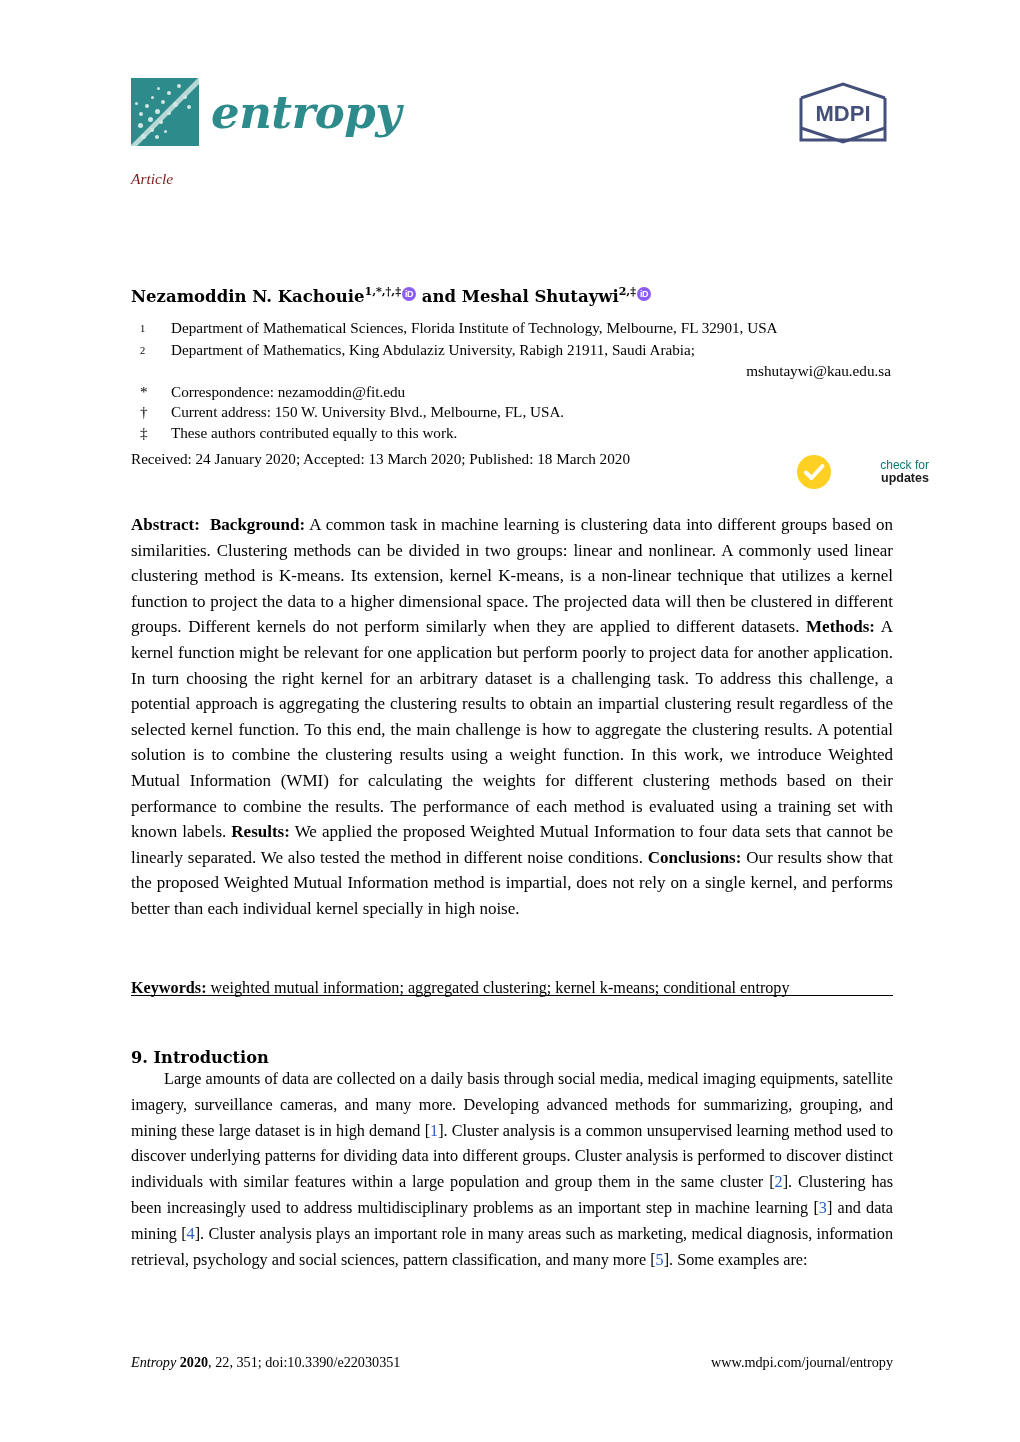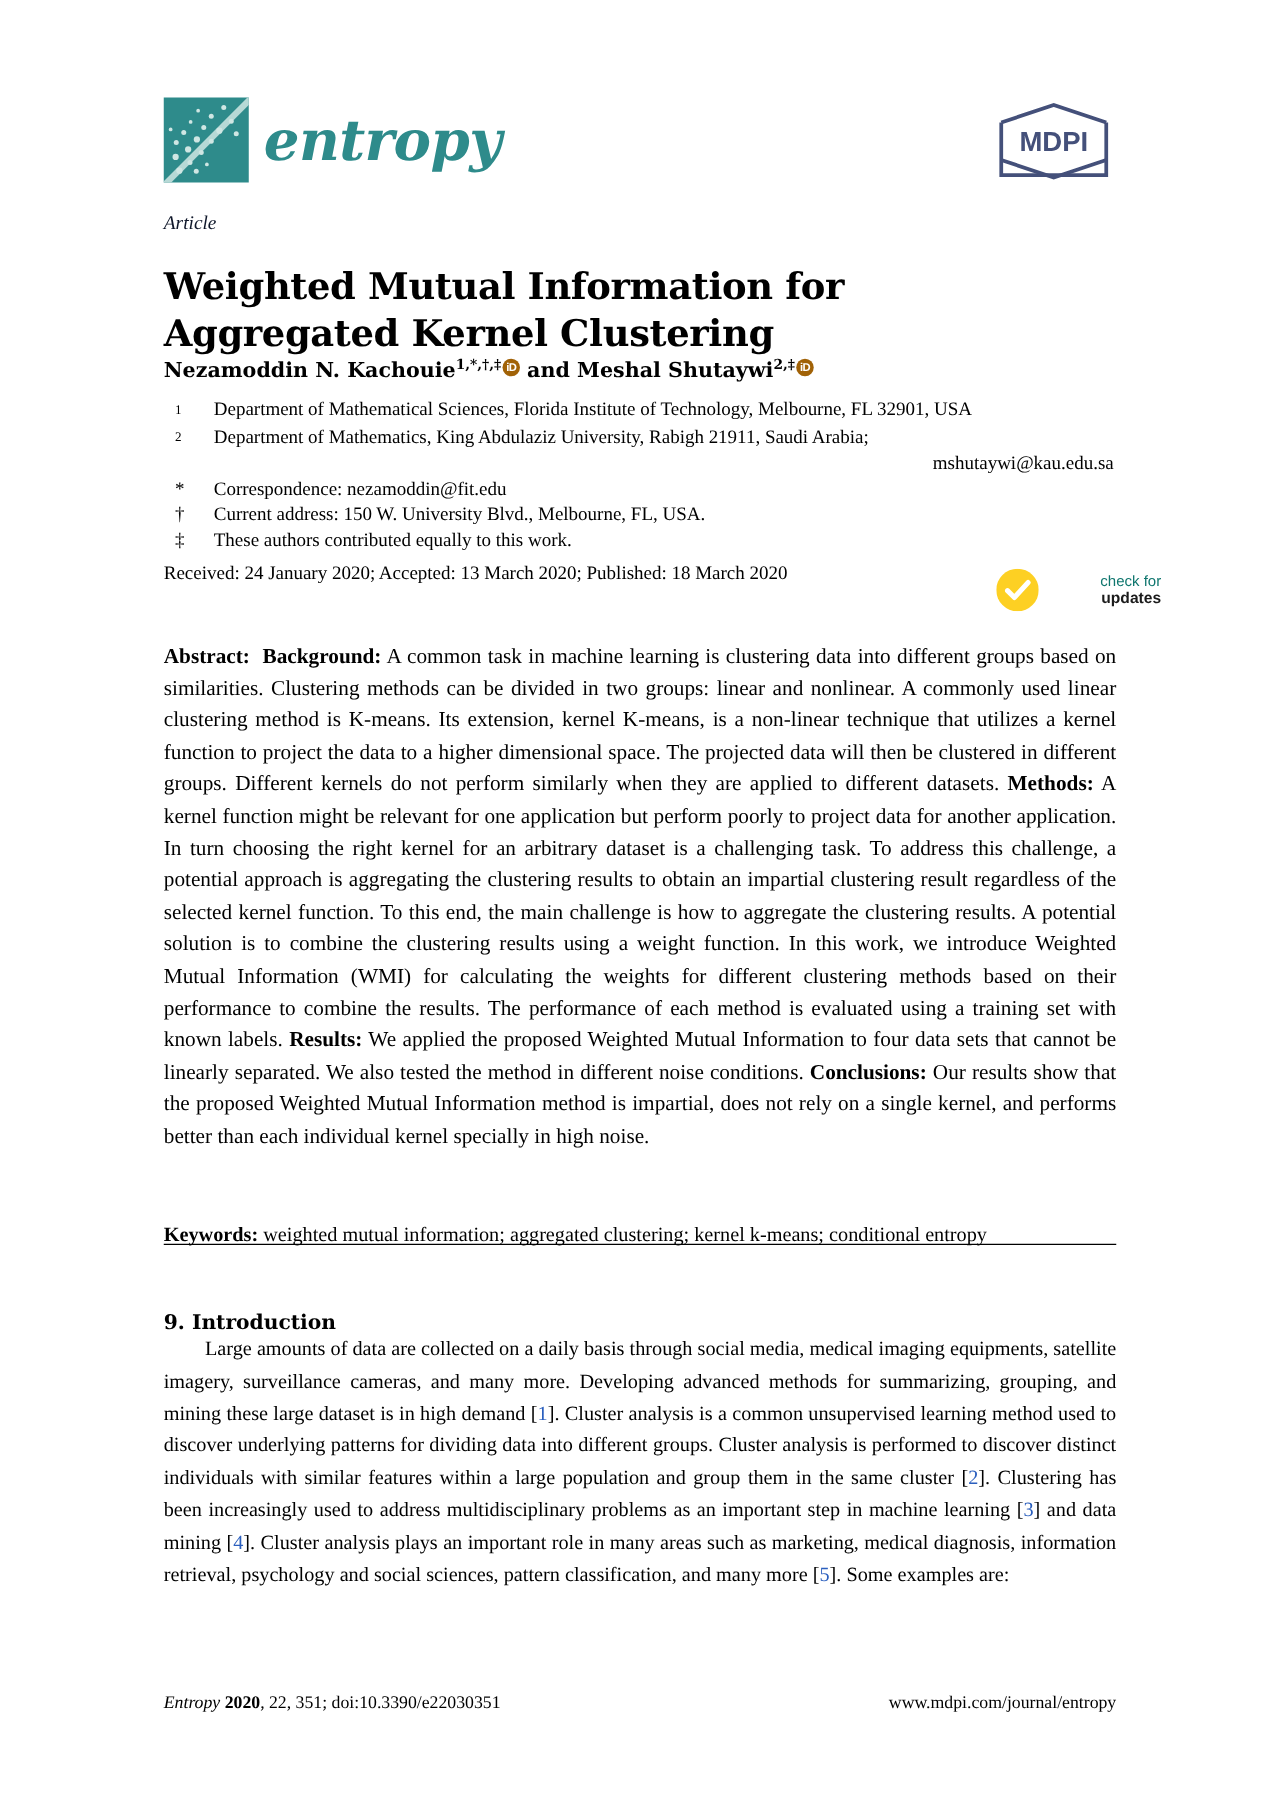--- a/index.html
+++ b/index.html
@@ -78,21 +78,21 @@
     height: 62px;
   }
 
   
   .article-type {
     position: absolute;
     left: 131px;
     top: 170px;
     font-style: italic;
     font-size: 15.5px;
-    color: #0f172a;
+    color: #7f1d1d;
   }
   .title {
     position: absolute;
     left: 131px;
     top: 190px;
     width: 700px;
     font-family: "DejaVu Serif", "Liberation Serif", serif;
     font-weight: bold;
     font-size: 29.5px;
     line-height: 38px;
@@ -112,21 +112,21 @@
   .authors sup {
     font-size: 11px;
     font-weight: bold;
     vertical-align: super;
   }
   .orcid {
     display: inline-block;
     width: 14px;
     height: 14px;
     border-radius: 50%;
-    background: #a16207;
+    background: #8b5cf6;
     color: #fff;
     font-family: "Liberation Sans", sans-serif;
     font-size: 9px;
     font-weight: bold;
     line-height: 14px;
     text-align: center;
     vertical-align: 5px;
     margin-left: 1px;
     letter-spacing: -0.5px;
   }
@@ -301,21 +301,20 @@
       <polyline points="4,16 4,58 88,58 88,16" fill="none" stroke="#44507a" stroke-width="3"></polyline>
       <polyline points="4,16 46,2 88,16" fill="none" stroke="#44507a" stroke-width="3"></polyline>
       <polyline points="4,46 46,60 88,46" fill="none" stroke="#44507a" stroke-width="3"></polyline>
       <rect x="10" y="20" width="72" height="24" fill="#ffffff"></rect>
       <text x="46" y="39" text-anchor="middle" font-family="Liberation Sans, sans-serif" font-size="22" font-weight="bold" fill="#44507a" letter-spacing="0">MDPI</text>
     </svg>
   </div>
 
   <div class="article-type">Article</div>
 
-  <h1 class="title">Weighted Mutual Information for Aggregated Kernel Clustering</h1>
 
   <div class="authors">
     <span>Nezamoddin N. Kachouie</span><sup>1,*,†,‡</sup><span class="orcid">iD</span><span> and </span><span>Meshal Shutaywi</span><sup>2,‡</sup><span class="orcid">iD</span>
   </div>
 
   <div class="affils">
     <div class="affil-row">
       <div class="affil-marker sup">1</div>
       <div class="affil-text">Department of Mathematical Sciences, Florida Institute of Technology, Melbourne, FL 32901, USA</div>
     </div>

